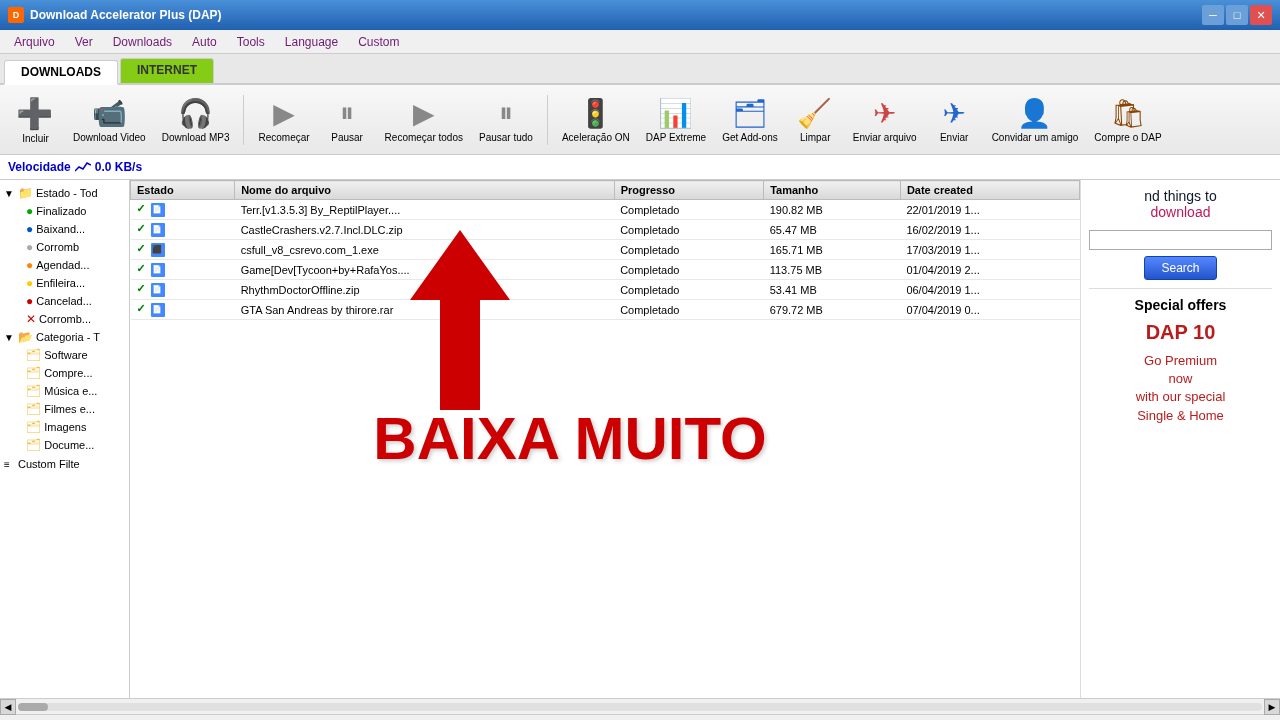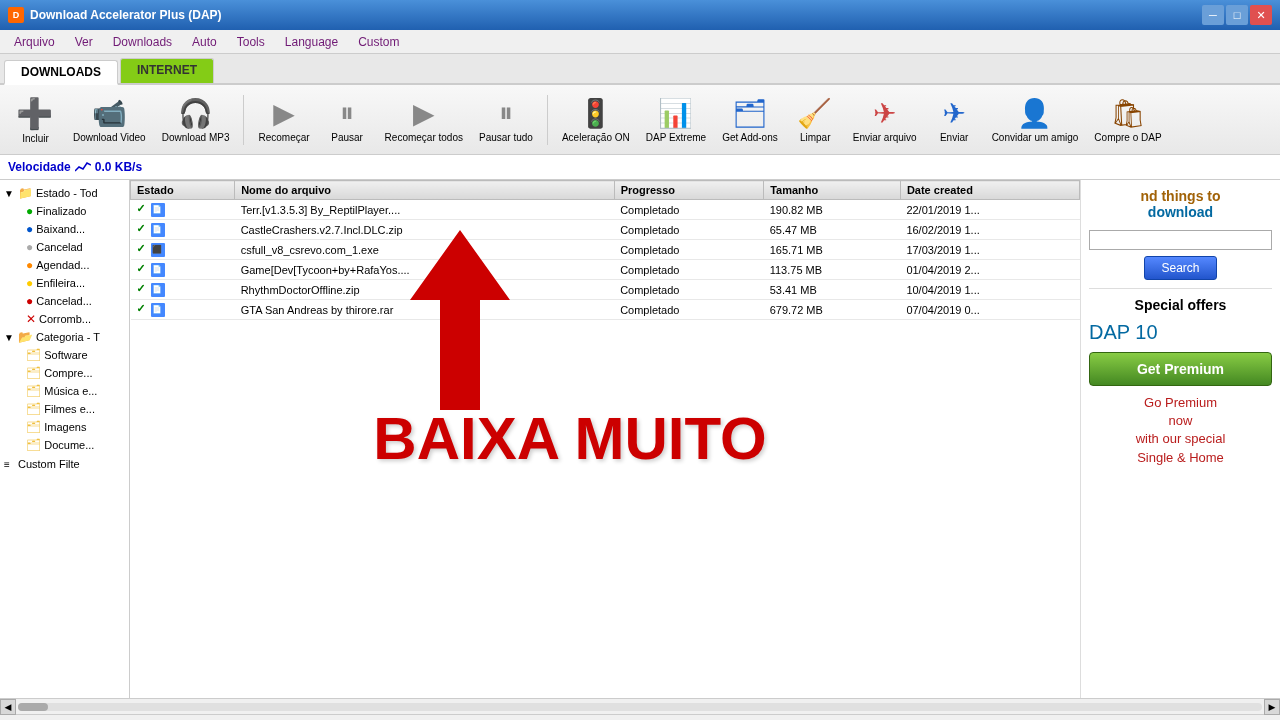--- a/index.html
+++ b/index.html
@@ -229,21 +229,21 @@
       background: linear-gradient(to bottom, #5588ff, #2255cc);
       color: white;
       border: 1px solid #1144aa;
       padding: 4px 16px;
       cursor: pointer;
       font-size: 12px;
       border-radius: 3px;
     }
     .panel-divider { border-top: 1px solid #ddd; margin: 8px 0; }
     .special-offers { text-align: center; font-size: 14px; font-weight: bold; color: #000; }
-    .dap10 { text-align: left; font-size: 20px; font-weight: normal; color: #0369a1; margin: 8px 0; }
+    .dap10 { text-align: center; font-size: 20px; font-weight: bold; color: #b91c1c; margin: 8px 0; }
     .get-premium-btn {
       display: block;
       width: 100%;
       background: linear-gradient(to bottom, #88cc44, #448822);
       color: white;
       border: 1px solid #336611;
       padding: 8px;
       cursor: pointer;
       font-size: 14px;
       font-weight: bold;
@@ -405,21 +405,21 @@
       <span class="label">Finalizado</span>
     </div>
     <div class="tree-item tree-indent1">
       <span class="expand"></span>
       <span class="icon" style="color:#0055cc">●</span>
       <span class="label">Baixand...</span>
     </div>
     <div class="tree-item tree-indent1">
       <span class="expand"></span>
       <span class="icon" style="color:#aaaaaa">●</span>
-      <span class="label">Cancelad</span>
+      <span class="label">Corromb</span>
     </div>
     <div class="tree-item tree-indent1">
       <span class="expand"></span>
       <span class="icon" style="color:#ff8800">●</span>
       <span class="label">Agendad...</span>
     </div>
     <div class="tree-item tree-indent1">
       <span class="expand"></span>
       <span class="icon" style="color:#ffcc00">●</span>
       <span class="label">Enfileira...</span>
@@ -529,21 +529,21 @@
       <td>01/04/2019 2...</td>
     </tr>
             <tr>
       <td>
         <span style="color:green;font-weight:bold;">✓</span>
         <span style="display:inline-block;width:14px;height:14px;background:#4488ff;border-radius:1px;font-size:8px;color:white;text-align:center;line-height:14px;margin-left:2px;">📄</span>
       </td>
       <td>RhythmDoctorOffline.zip</td>
       <td>Completado</td>
       <td>53.41 MB</td>
-      <td>10/04/2019 1...</td>
+      <td>06/04/2019 1...</td>
     </tr>
             <tr>
       <td>
         <span style="color:green;font-weight:bold;">✓</span>
         <span style="display:inline-block;width:14px;height:14px;background:#4488ff;border-radius:1px;font-size:8px;color:white;text-align:center;line-height:14px;margin-left:2px;">📄</span>
       </td>
       <td>GTA San Andreas by thirore.rar</td>
       <td>Completado</td>
       <td>679.72 MB</td>
       <td>07/04/2019 0...</td>
@@ -558,29 +558,28 @@
 
     <div id="arrow-container">
       <svg class="arrow-svg" viewBox="0 0 120 180">
         <polygon points="60,0 110,70 80,70 80,180 40,180 40,70 10,70" fill="#cc0000"></polygon>
       </svg>
     </div>
   </div>
 
   <div id="rightpanel">
     <div style="text-align:center; margin-bottom:4px;">
-      <span style="font-size:14px; color:#a16207; font-weight:bold;">nd things to</span><br>
-      <span style="font-size:14px; color:#0369a1; font-weight:bold;">download</span>
+      <span style="font-size:14px; color:#0f172a; font-weight:normal;">nd things to</span><br>
+      <span style="font-size:14px; color:#be185d; font-weight:normal;">download</span>
     </div>
     <input type="text" class="search-box" style="margin-top: 6px; width: 100%; border: 1px solid rgb(170, 170, 170); padding: 3px; font-size: 11px;">
     <button class="search-btn">Search</button>
     <div class="panel-divider"></div>
     <div class="special-offers">Special offers</div>
     <div class="dap10">DAP 10</div>
-    <button class="get-premium-btn">Get Premium</button>
     <div class="go-premium-text">Go Premium<br>now<br>with our special<br>Single &amp; Home</div>
   </div>
 </div>
 
 <div id="hscroll">
   <div class="hscroll-arrow">◀</div>
   <div class="hscroll-track">
     <div class="hscroll-thumb"></div>
   </div>
   <div class="hscroll-arrow">▶</div>

